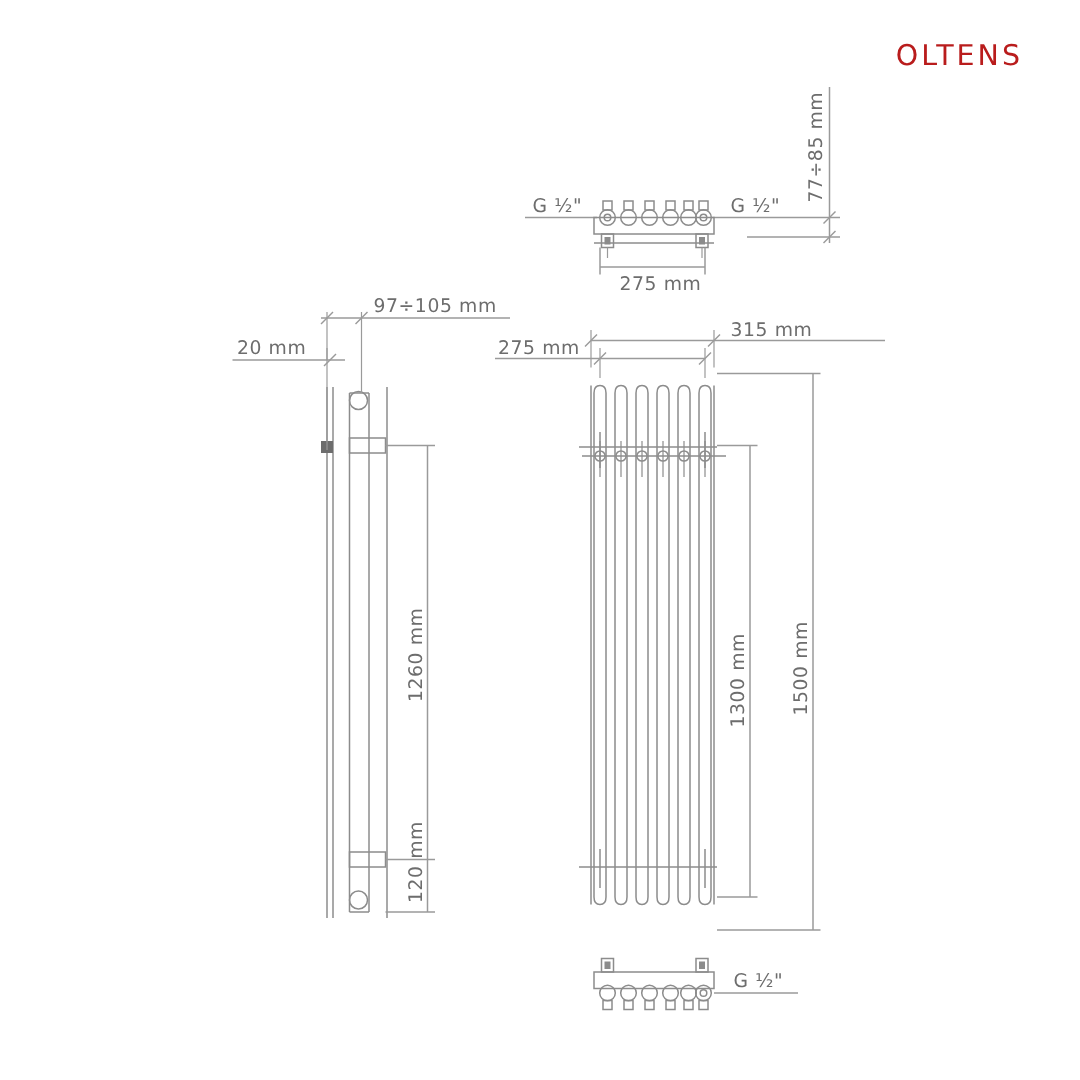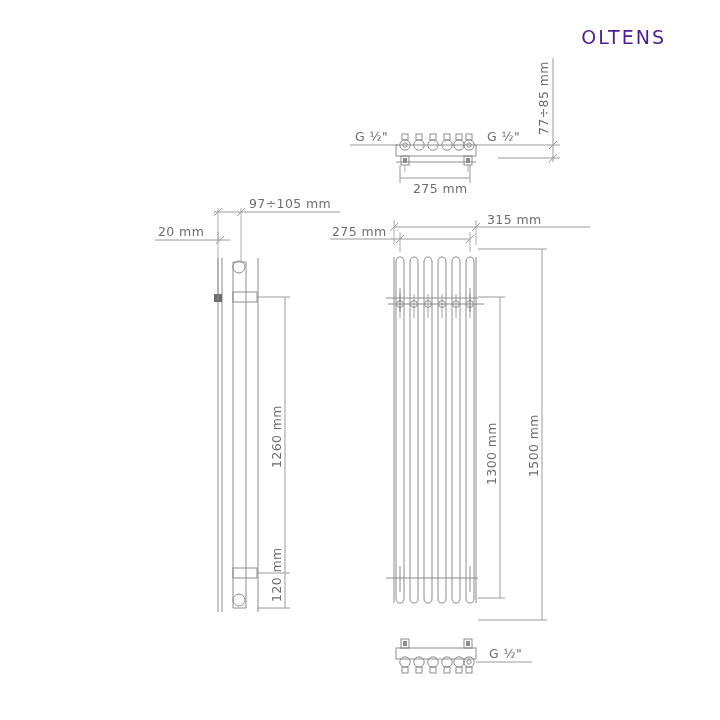--- a/index.html
+++ b/index.html
@@ -15,26 +15,26 @@
   }
   #sheet {
     position: relative;
     width: 720px;
     height: 720px;
     background: #ffffff;
   }
   #brand {
     position: absolute;
     top: 26px;
-    right: 54px;
+    right: 38px;
     font-family: "DejaVu Sans", "Liberation Sans", sans-serif;
     font-size: 19px;
     letter-spacing: 2.0px;
     font-weight: 500;
-    color: #4c1d95;
+    color: #b91c1c;
   }
   svg#drawing {
     position: absolute;
     left: 0;
     top: 0;
   }
   .dimtext {
     font-family: "DejaVu Sans", "Liberation Sans", sans-serif;
     font-size: 12.5px;
     fill: #6d6d6d;

